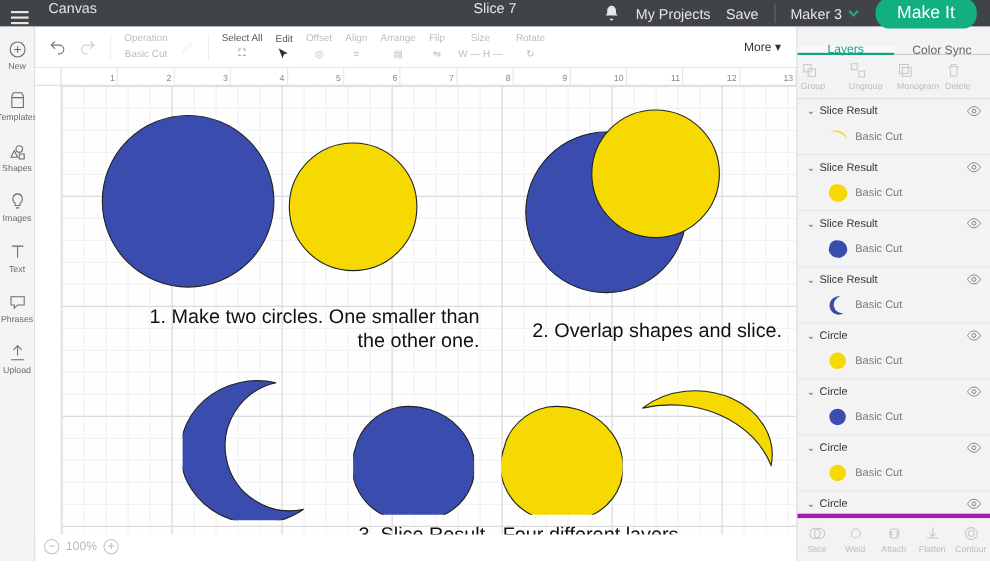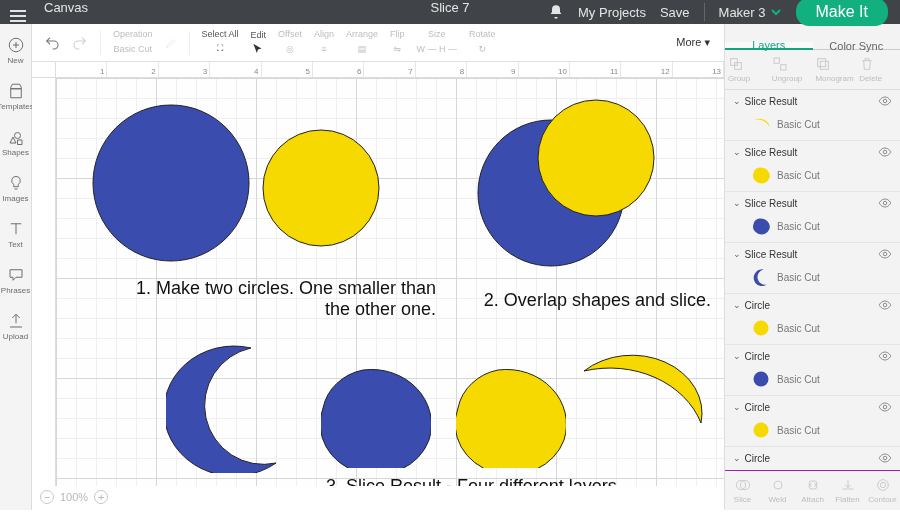--- a/index.html
+++ b/index.html
@@ -73,21 +73,21 @@
   .layer-list { flex:1; overflow-y:auto; overflow-x:hidden; }
   .layer-row { border-bottom:1px solid #e4e4e4; font-size:10px; }
   .layer-head { display:flex; align-items:center; padding:4px 8px; gap:4px; color:#333; cursor:pointer; }
   .layer-head .caret { font-size:9px; color:#666; }
   .eye { margin-left:auto; width:14px; height:14px; }
   .eye svg { width:14px; height:14px; fill:none; stroke:#777; stroke-width:1.4; }
   .layer-sub { display:flex; align-items:center; padding:2px 8px 6px 26px; gap:6px; color:#777; font-size:10px; }
   .thumb { width:20px; height:20px; display:flex; align-items:center; justify-content:center; flex:0 0 20px; }
   .thumb svg { width:20px; height:20px; }
 
-  .bottom-actions { display:flex; justify-content:space-around; padding:6px 0; border-top:1px solid #a21caf; }
+  .bottom-actions { display:flex; justify-content:space-around; padding:6px 0; border-top:4px solid #a21caf; }
   .b-action { display:flex; flex-direction:column; align-items:center; font-size:8px; color:#bdbdbd; gap:2px; width:32px; }
   .b-action svg { width:16px; height:16px; stroke:#c8c8c8; fill:none; stroke-width:1.4; }
 
   
   .shape { position:absolute; }
   .caption { position:absolute; font-size:18px; color:#111; font-weight:400;text-align:right; }
 </style>
 </head>
 <body>
 

